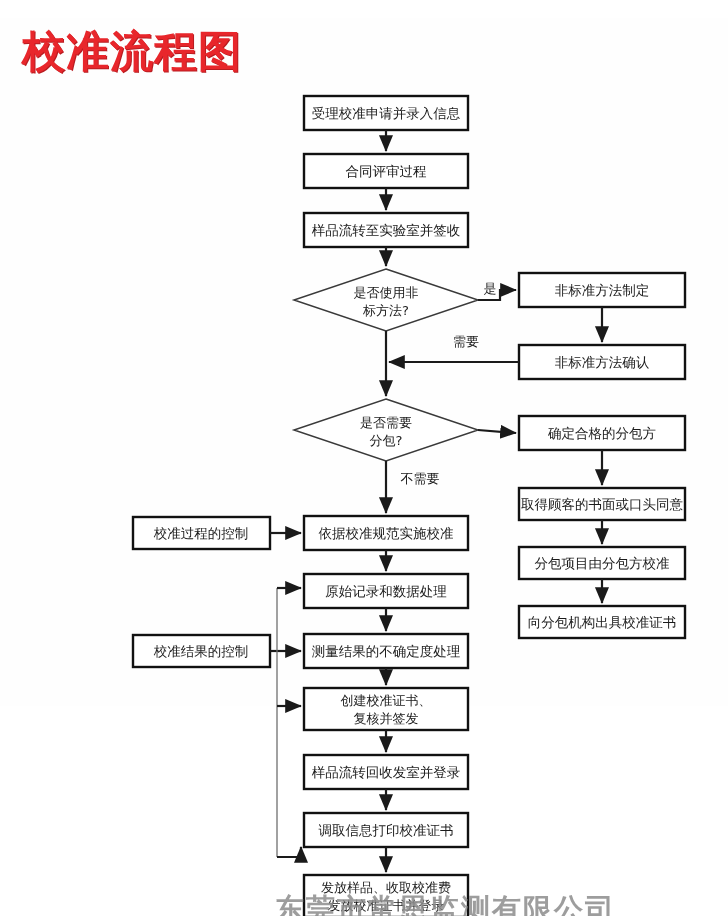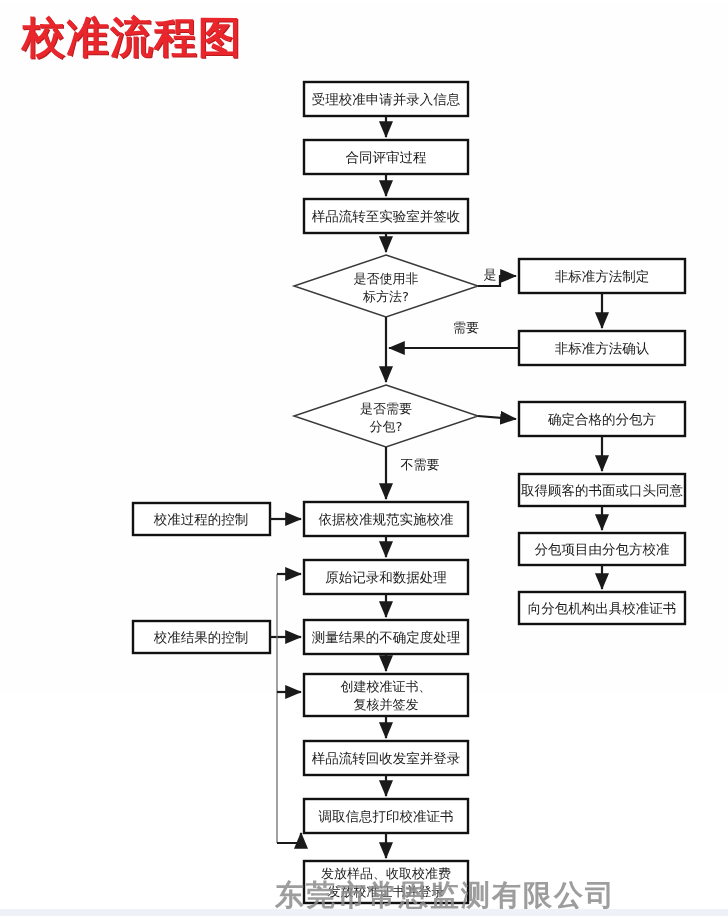--- a/index.html
+++ b/index.html
@@ -9,21 +9,21 @@
   }
   body {
     width: 728px;
     height: 916px;
     position: relative;
     overflow: hidden;
     font-family: "DejaVu Sans", "Liberation Sans", sans-serif;
   }
   #page {
     position: absolute;
-    left: 0; top: 4px;
+    left: 0; top: 18px;
     width: 728px;
     height: 688px;
     background: #fefefe;
   }
   #title {
     position: absolute;
     left: 22px;
     top: 10px;
     font-family: "DejaVu Sans", "Liberation Sans", sans-serif;
     font-weight: bold;

